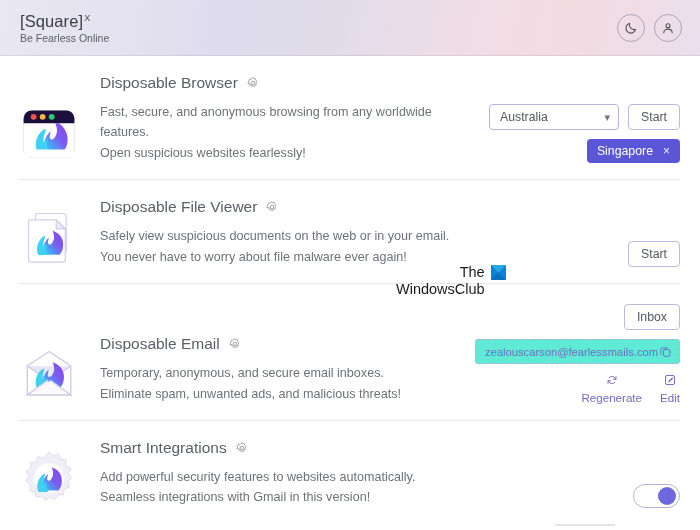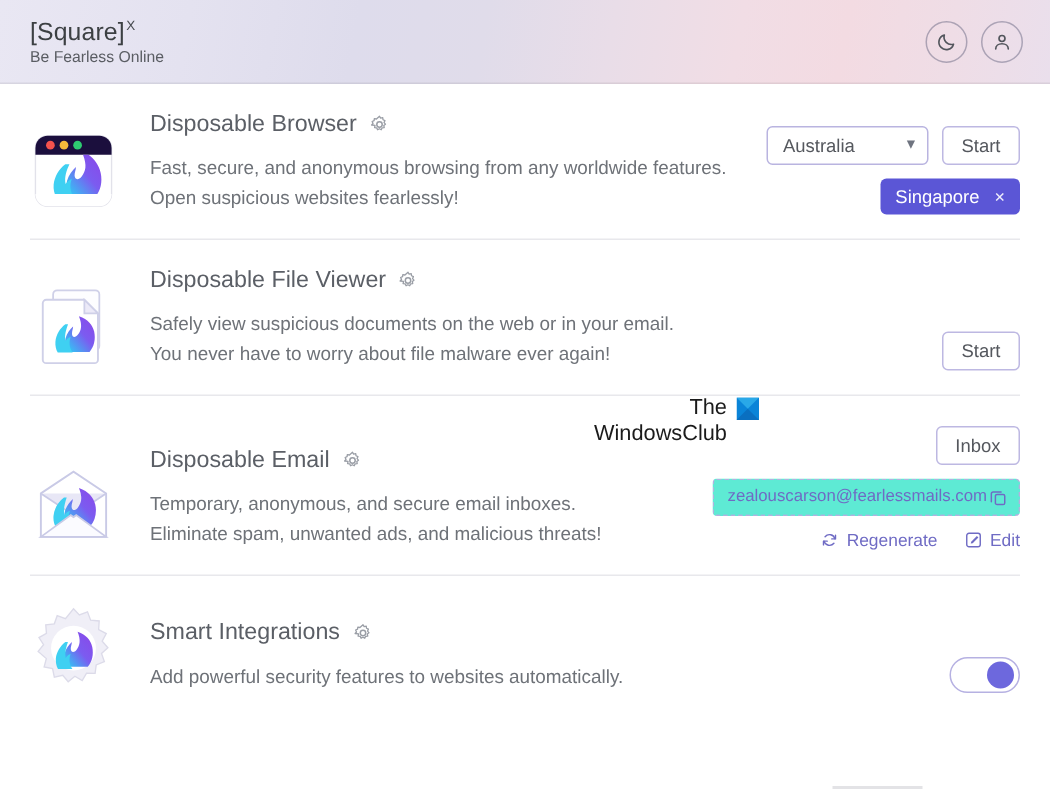--- a/index.html
+++ b/index.html
@@ -112,21 +112,21 @@
     flex-direction: column;
     align-items: flex-end;
     margin-left: 12px;
     padding-top: 2px;
   }
 
   
   .row-1 { display: flex; align-items: center; gap: 9px; }
 
   .select-box {
-    width: 108px;
+    width: 130px;
     height: 26px;
     border: 1px solid #b9b4e0;
     border-radius: 4px;
     background: #fff;
     display: flex;
     align-items: center;
     justify-content: space-between;
     padding: 0 8px 0 10px;
     font-size: 12.3px;
     color: #55585e;
@@ -189,20 +189,21 @@
     gap: 18px;
     align-items: center;
   }
   .link-action {
     display: flex;
     align-items: center;
     gap: 5px;
     font-size: 11.6px;
     color: #6f6bc4;
     cursor: pointer;
+    flex-direction: column;
   }
 
   .toggle {
     margin-top: 2px;
     width: 47px; height: 24px;
     border-radius: 13px;
     border: 1px solid #b6b1e2;
     background: #fff;
     position: relative;
     cursor: pointer;
@@ -424,20 +425,21 @@
     </div>
     <div class="feature-body">
       <div class="feature-title-row">
         <div class="feature-title">Smart Integrations</div>
         <svg class="gear-icon" width="14" height="14" viewBox="0 0 24 24">
           <circle cx="12" cy="12" r="3.1" fill="none" stroke="#9a9ea6" stroke-width="1.7"></circle>
           <path d="M12 2.6l1.3 2.1 2.4-.5.3 2.4 2.2 1-1 2.2 1.6 1.8-1.9 1.5.5 2.4-2.4.3-1 2.2-2.1-1.2-2.1 1.2-1-2.2-2.4-.3.5-2.4L3 12.6l1.6-1.8-1-2.2 2.2-1 .3-2.4 2.4.5z" fill="none" stroke="#9a9ea6" stroke-width="1.5" stroke-linejoin="round"></path>
         </svg>
       </div>
       <div class="feature-desc">Add powerful security features to websites automatically.</div>
+      <div class="feature-desc">Seamless integrations with Gmail in this version!</div>
     </div>
     <div class="feature-controls">
       <div class="toggle">
         <div class="knob"></div>
       </div>
     </div>
   </div>
 
 </div>
 

